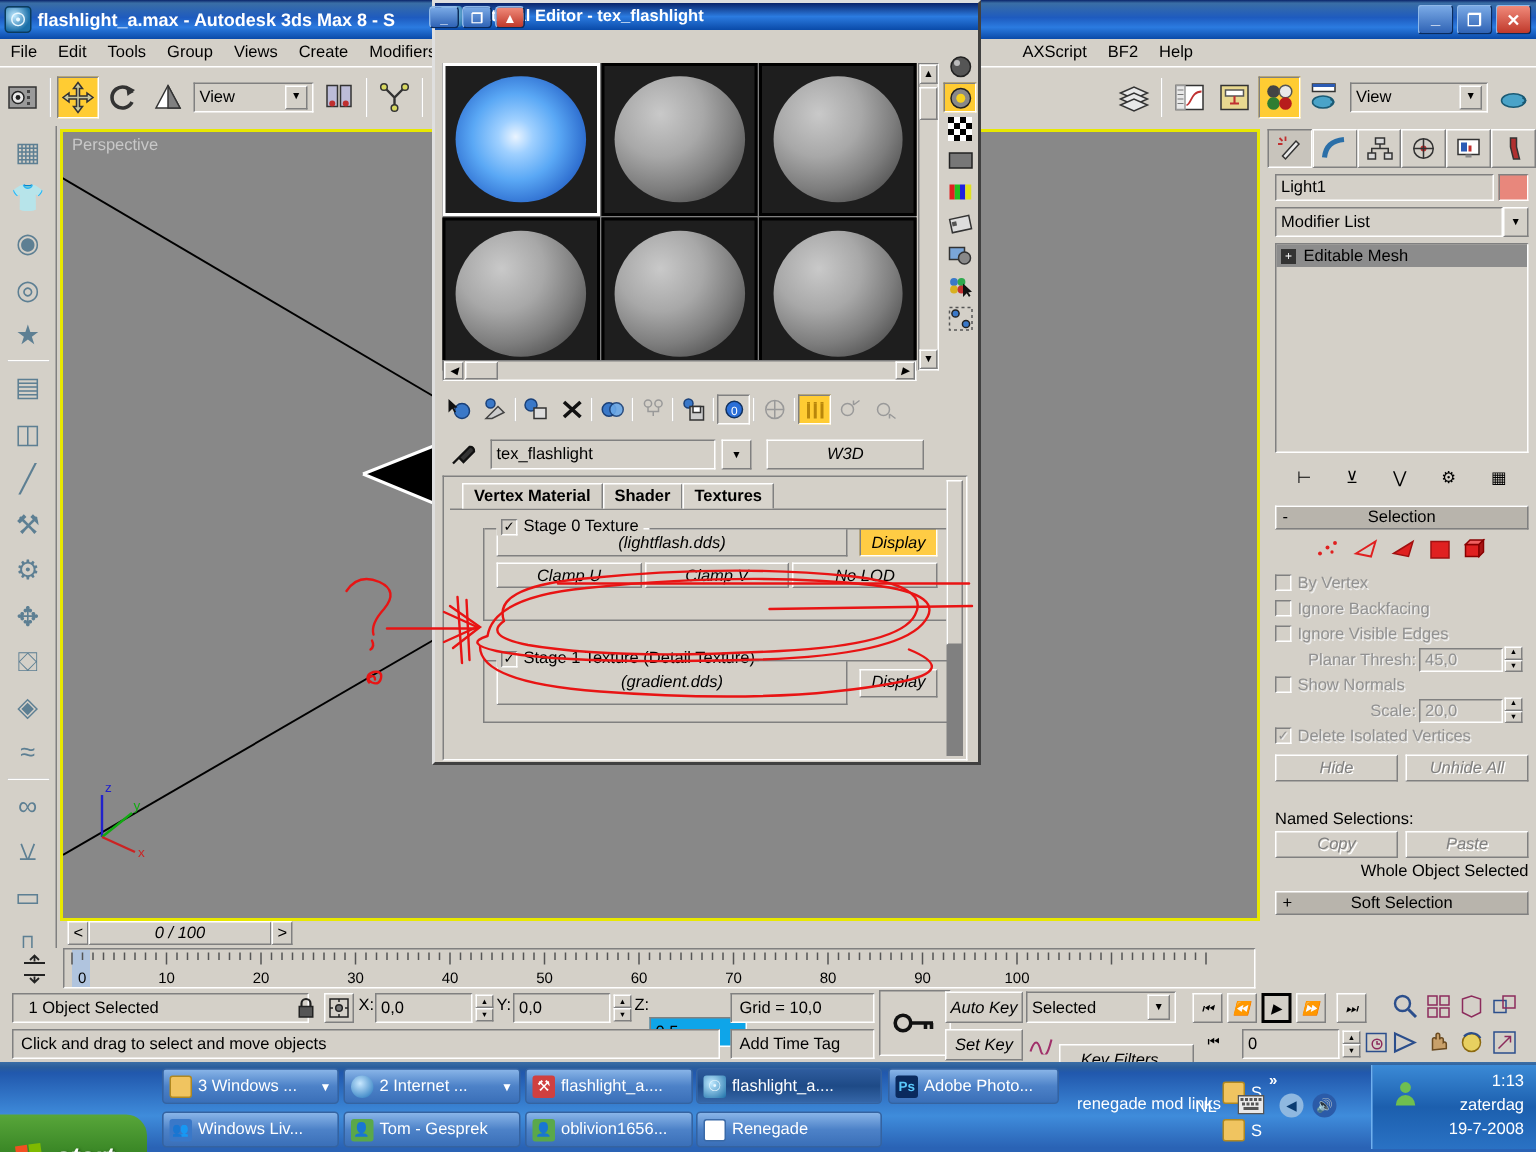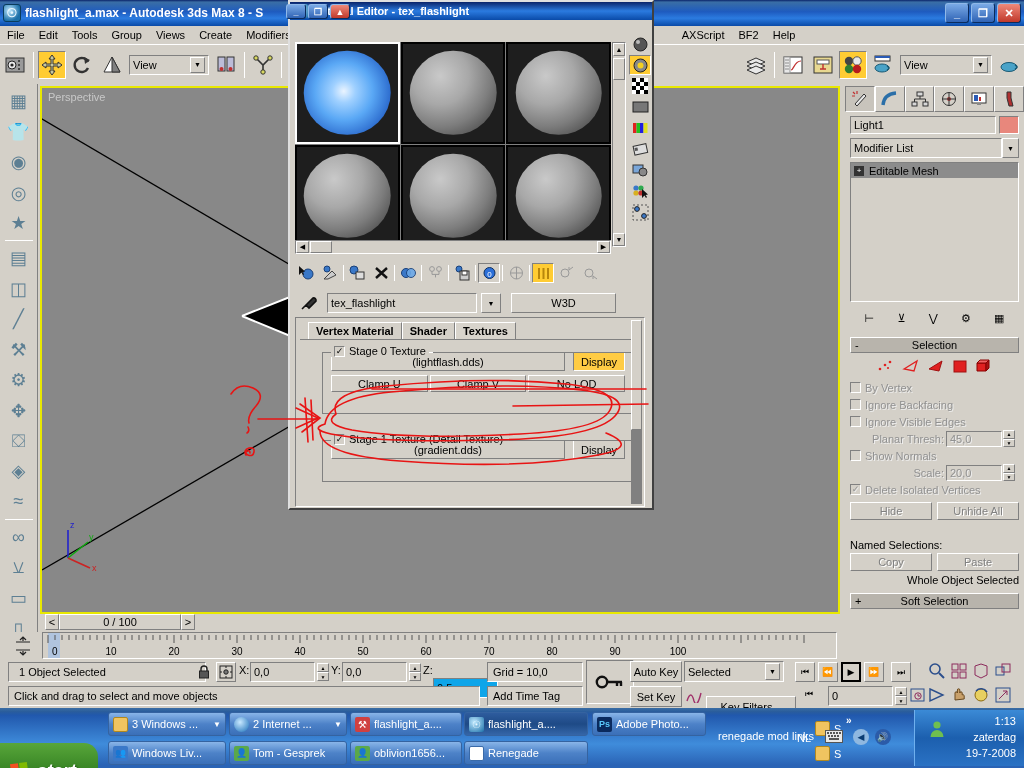--- a/index.html
+++ b/index.html
@@ -9,21 +9,21 @@
     font-size: 11px;
     background: #d4d0c8;
     color: #000;
     -webkit-font-smoothing: none;
   }
   #root { position:relative; width:1024px; height:768px; }
   .in  { border:1px solid; border-color:#808080 #fff #fff #808080; }
   .btn {
     background:#d4d0c8; border:1px solid; border-color:#fff #808080 #808080 #fff;
     display:flex; align-items:center; justify-content:center;
-    font-size:11px; color:#000; cursor:default; overflow:hidden; white-space:nowrap;
+    font-size:11px; color:#000; cursor:default; overflow:hidden; white-space:nowrap;font-style:italic;
   }
   .btn.dis { color:#808080; text-shadow:1px 1px 0 #fff; }
   .field {
     background:#d4d0c8; border:1px solid; border-color:#808080 #fff #fff #808080;
     display:flex; align-items:center; padding:0 3px; font-size:11px; overflow:hidden;
     white-space:nowrap;
   }
 
   
   #maxwin { position:absolute; left:0; top:0; width:1024px; height:708px; background:#d4d0c8; }
@@ -997,21 +997,21 @@
           <span class="btn" style="flex:1;height:17px">No LOD</span>
         </div>
       </div>
 
       <div class="grp" style="margin:26px 10px 0 26px;height:42px">
         <div class="cap">
           <span class="chk">✓</span>
           <span>Stage 1 Texture (Detail Texture)</span>
         </div>
         <div style="display:flex;align-items:center;margin:12px 8px 0 8px;gap:8px">
-          <span class="btn" style="flex:1;height:19px">(gradient.dds)</span>
+          <span class="btn" style="flex:1;height:30px">(gradient.dds)</span>
           <span class="btn" style="width:52px;height:19px">Display</span>
         </div>
       </div>
 
       <div style="position:absolute;right:2px;top:2px;width:11px;height:184px;background:#808080">
         <div style="position:absolute;top:0;left:0;right:0;height:110px;background:#d4d0c8;border:1px solid;border-color:#fff #808080 #808080 #fff"></div>
       </div>
     </div>
   </div>
 

